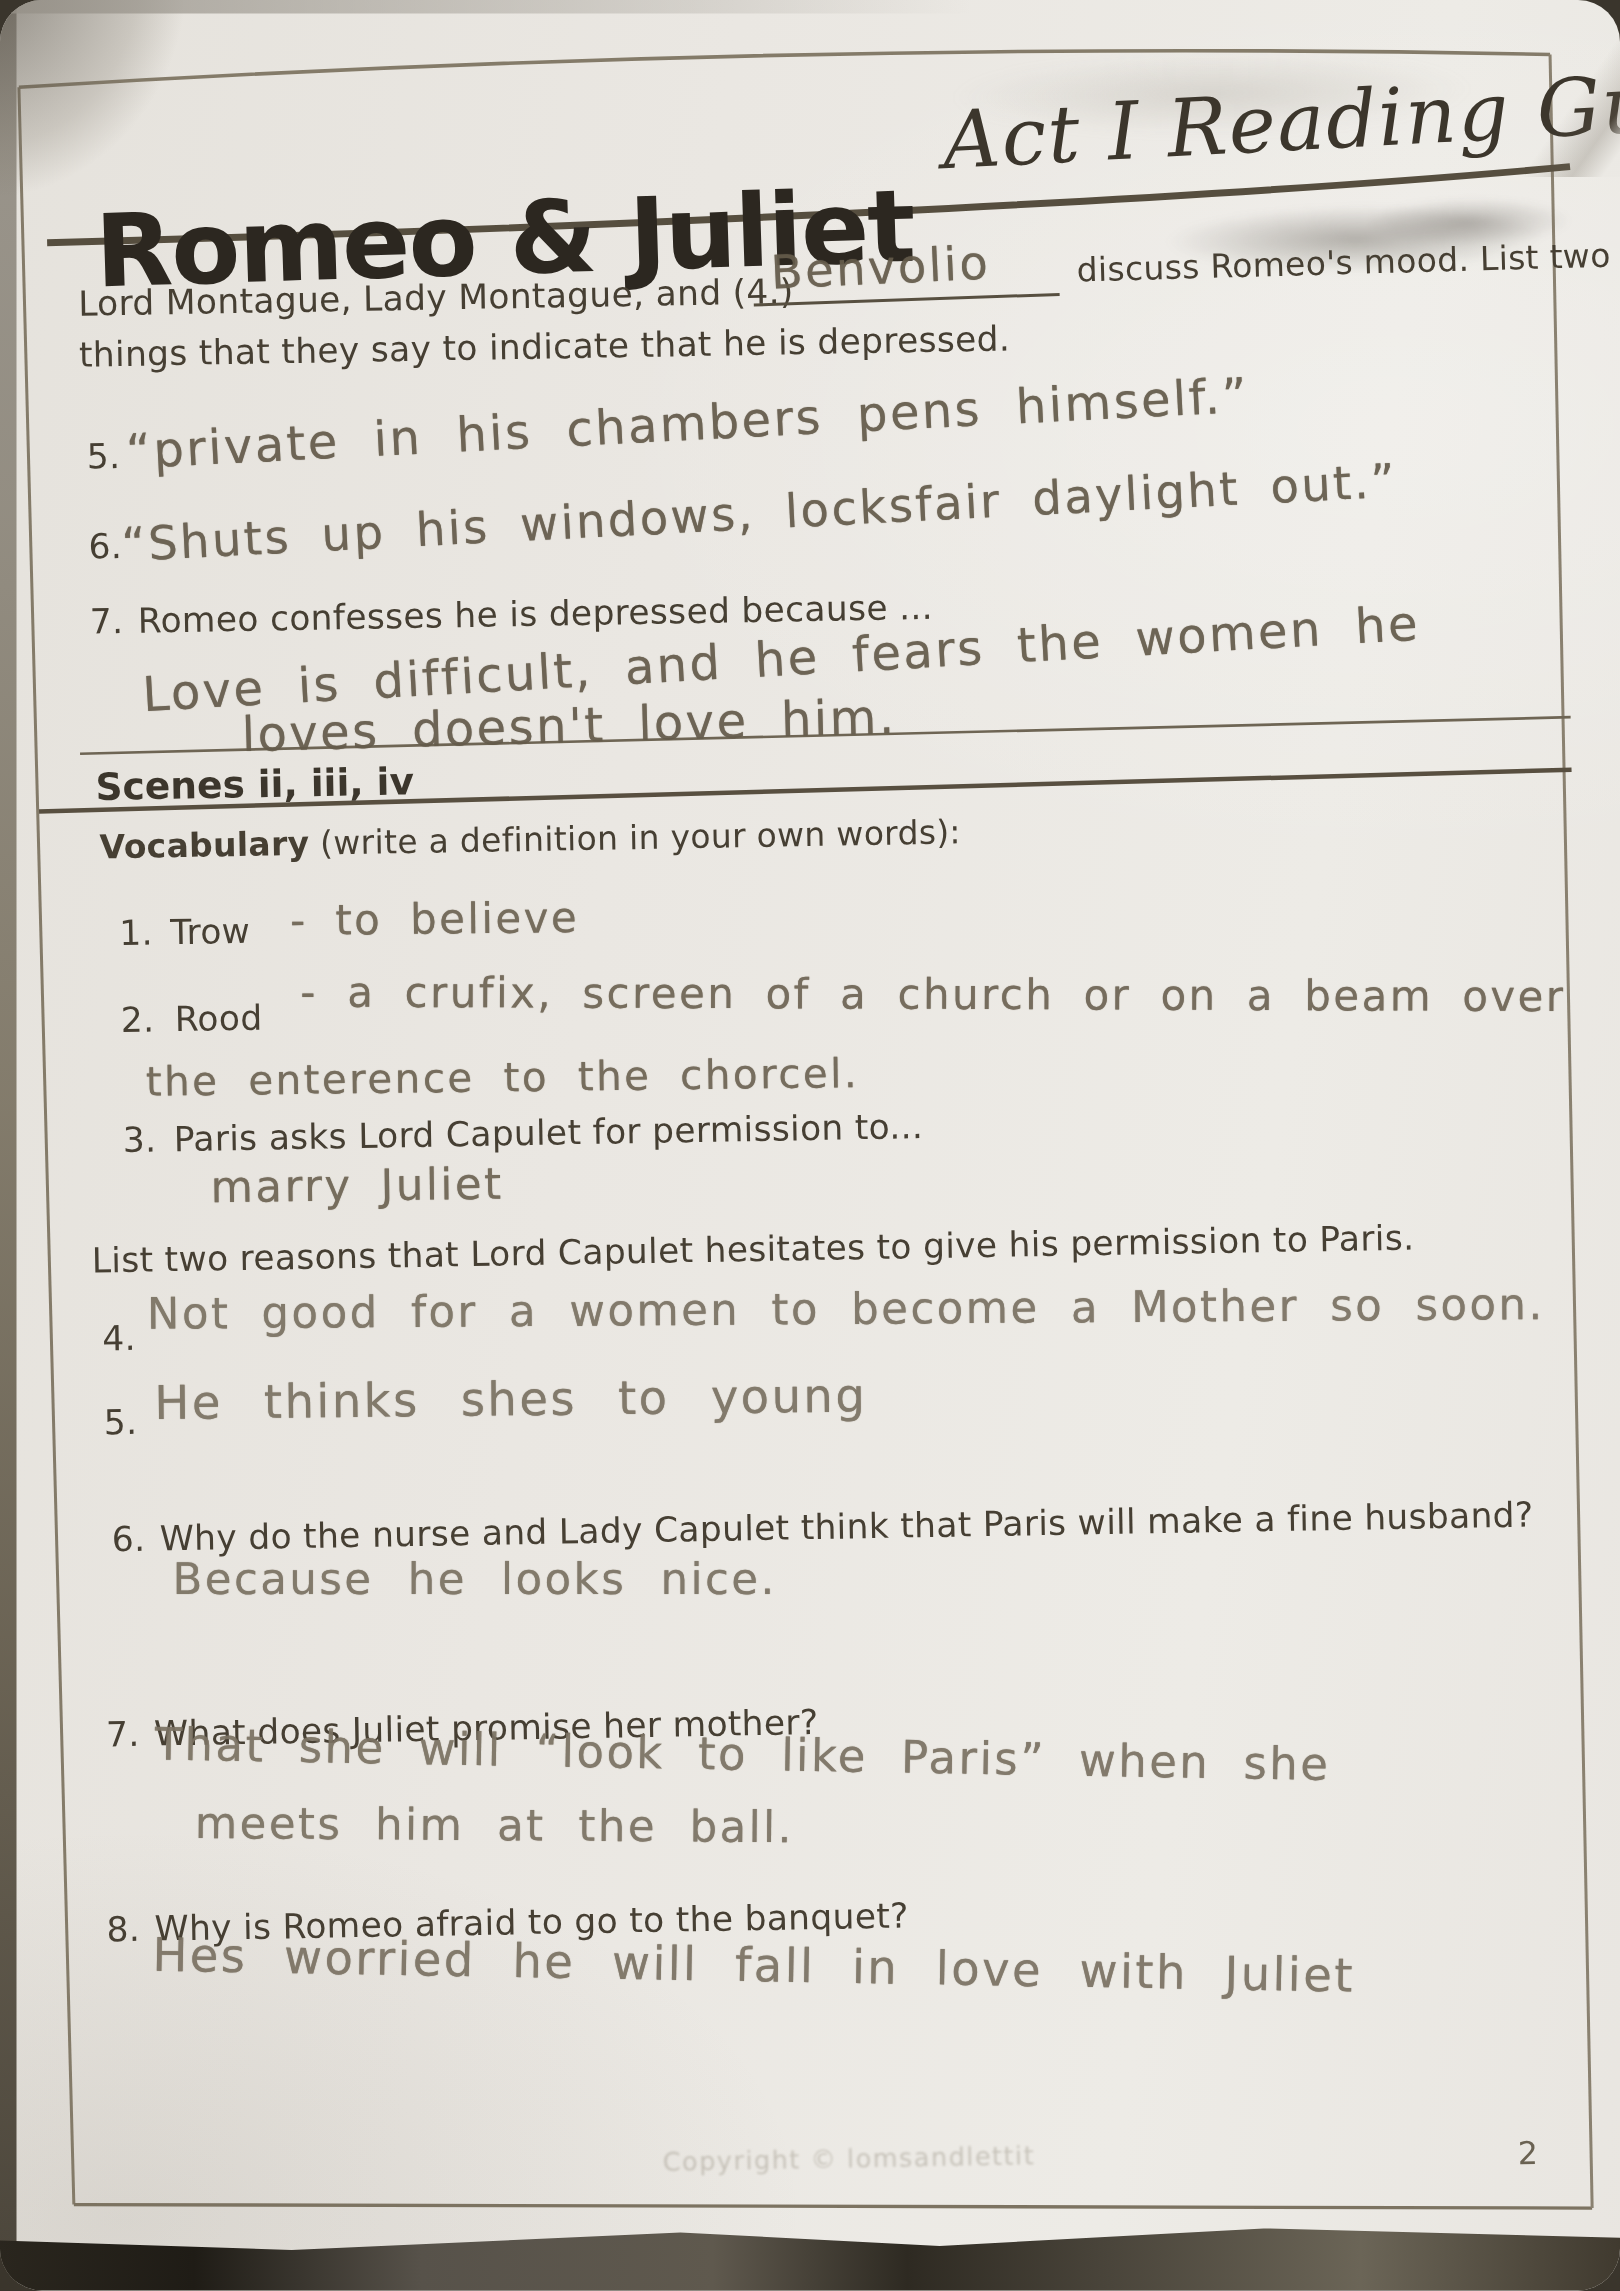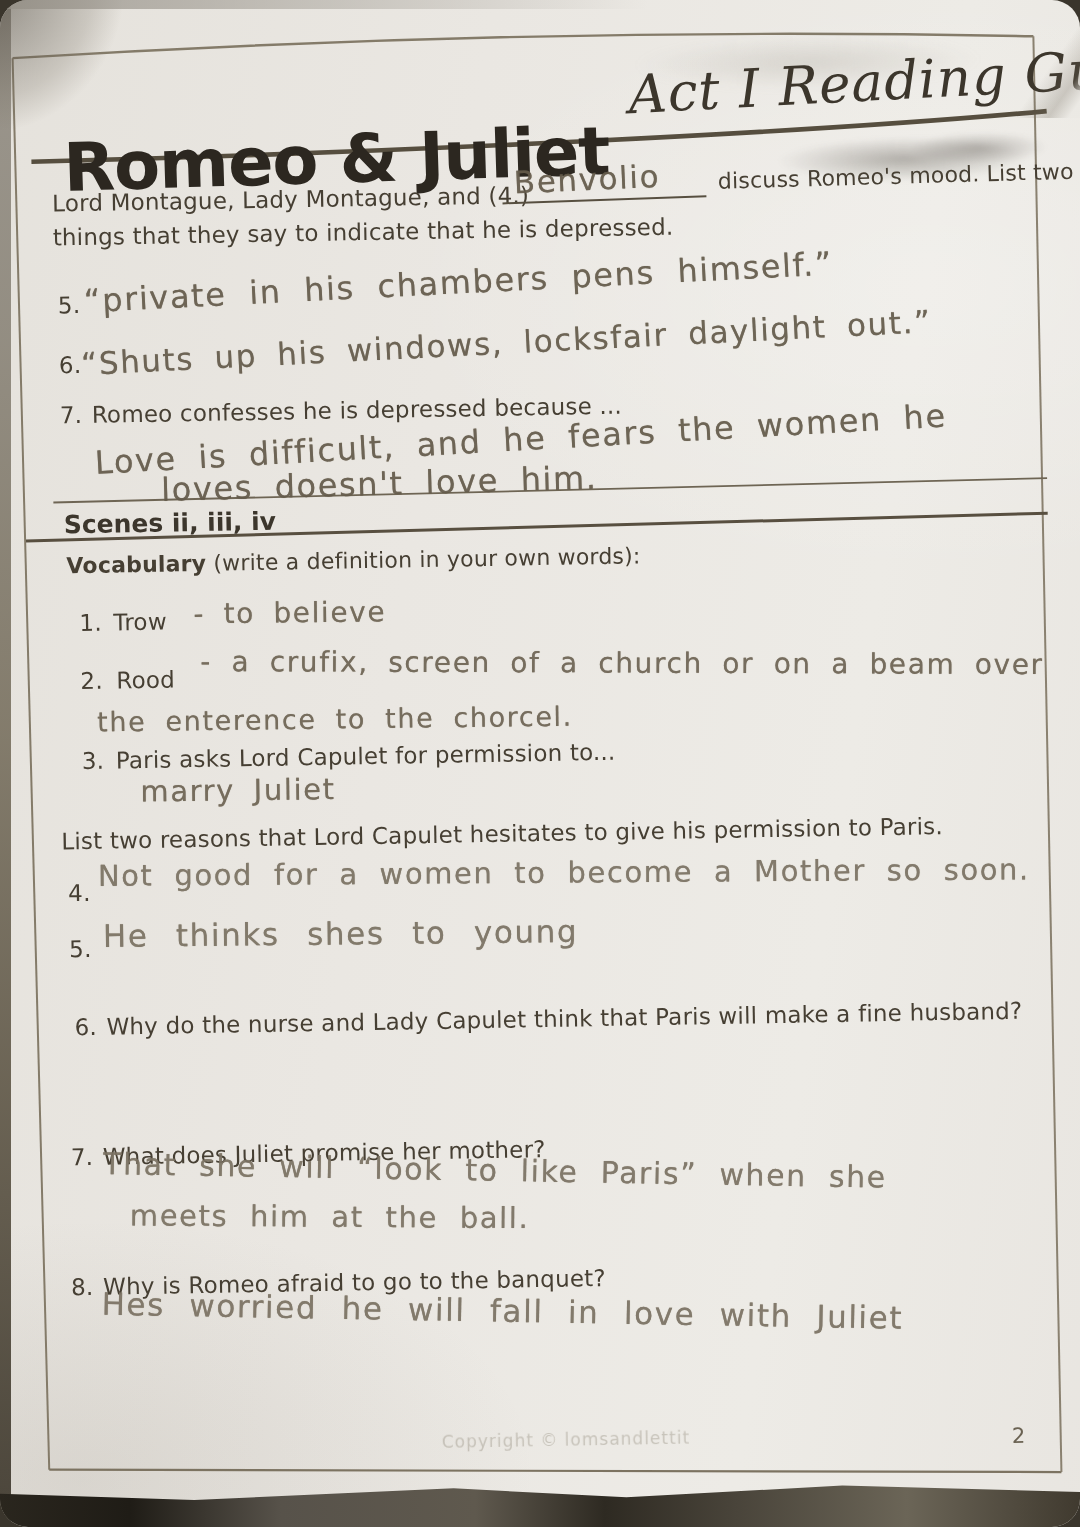--- a/index.html
+++ b/index.html
@@ -160,20 +160,21 @@
       <span class="print" style="left:60px;top:820px;">List two reasons that Lord Capulet hesitates to give his permission to Paris.</span>
 
       <span class="print" style="left:66px;top:872px;">4.</span>
       <span class="hw hw-lite" style="left:96px;top:856px;font-size:29px;word-spacing:10px;transform:rotate(.6deg);">Not good for a women to become a Mother so soon.</span>
 
       <span class="print" style="left:66px;top:928px;">5.</span>
       <span class="hw hw-lite" style="left:100px;top:912px;font-size:31px;word-spacing:16px;transform:rotate(.4deg);">He thinks shes to young</span>
 
       <span class="print" style="left:70px;top:1006px;">6.</span>
       <span class="print" style="left:102px;top:1006px;">Why do the nurse and Lady Capulet think that Paris will make a fine husband?</span>
+      <span class="hw hw-lite" style="left:110px;top:1032px;font-size:29px;word-spacing:12px;transform:rotate(1deg);">Because he looks nice.</span>
 
       <span class="print" style="left:64px;top:1136px;">7.</span>
       <span class="print" style="left:96px;top:1136px;">What does Juliet promise her mother?</span>
       <span class="hw hw-lite" style="left:96px;top:1152px;font-size:30px;word-spacing:11px;transform:rotate(2deg);">That she will “look to like Paris” when she</span>
       <span class="hw hw-lite" style="left:122px;top:1196px;font-size:29px;word-spacing:11px;transform:rotate(1.4deg);">meets him at the ball.</span>
 
       <span class="print" style="left:62px;top:1266px;">8.</span>
       <span class="print" style="left:94px;top:1266px;">Why is Romeo afraid to go to the banquet?</span>
       <span class="hw hw-lite" style="left:92px;top:1292px;font-size:31px;word-spacing:13px;transform:rotate(2deg);">Hes worried he will fall in love with Juliet</span>
 

